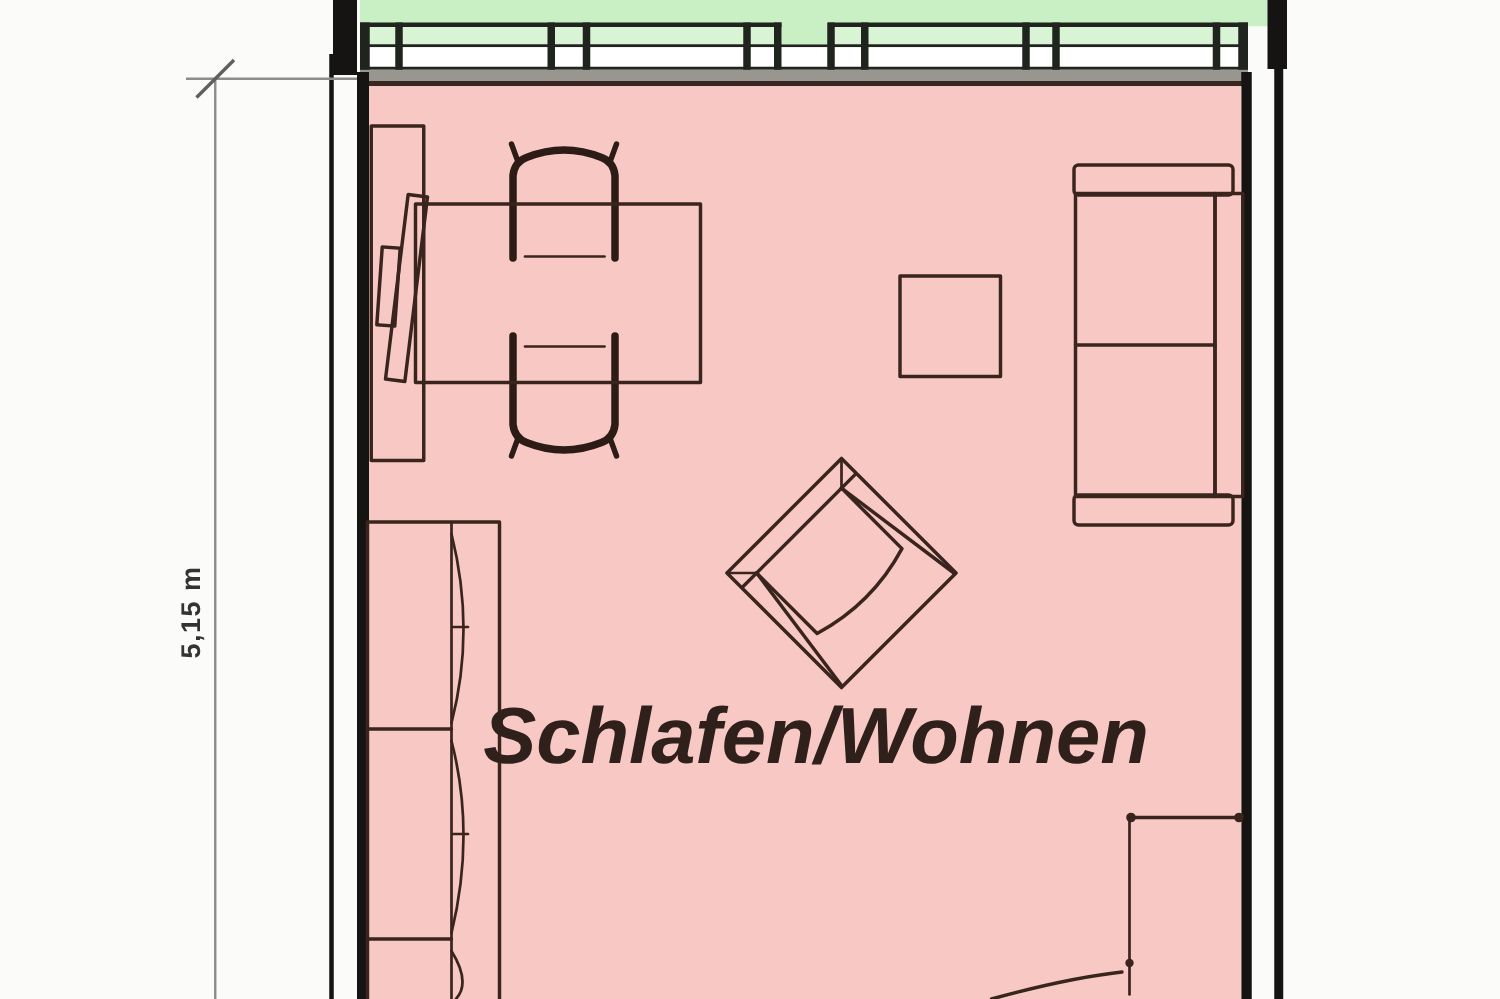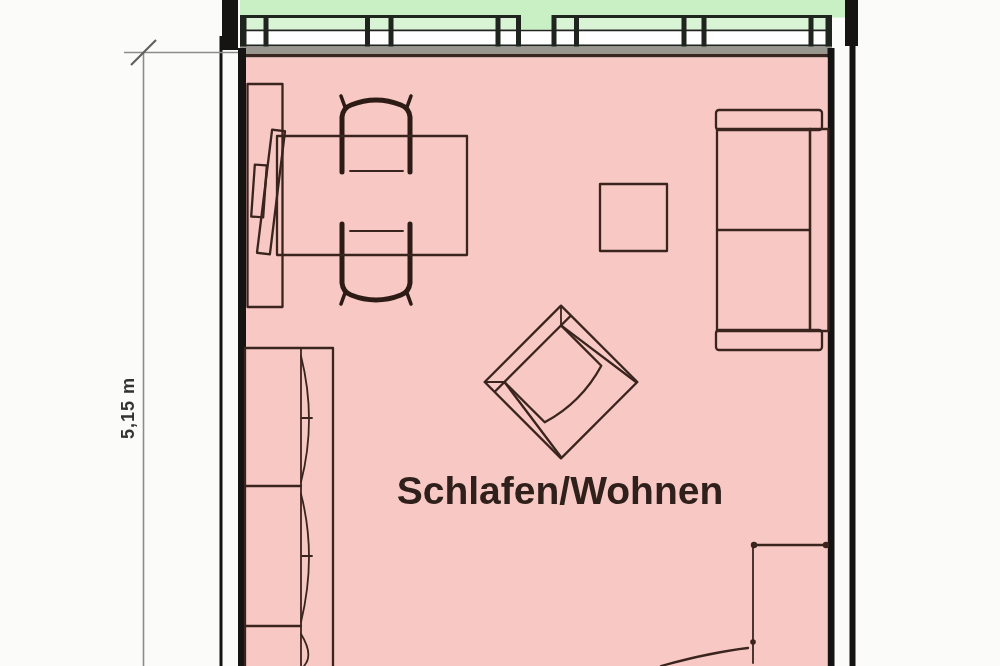--- a/index.html
+++ b/index.html
@@ -22,24 +22,24 @@
   .brown-fill     {fill:var(--line-brown,#3a2620);}
   .furn           {stroke:var(--furniture-line,#3a241e);fill:none;stroke-width:2.3;stroke-linecap:round;stroke-linejoin:round;}
   .furn-thick     {stroke:var(--chair-line,#2d1b16);fill:none;stroke-width:5;stroke-linecap:round;stroke-linejoin:round;}
   .furn-foot      {stroke:var(--chair-line,#2d1b16);fill:none;stroke-width:3.6;stroke-linecap:round;}
   .furn-thin      {stroke:var(--furniture-line,#3a241e);fill:none;stroke-width:1.8;stroke-linecap:round;}
   .furn-dot       {fill:var(--furniture-line,#3a241e);}
   .dim            {stroke:var(--dim-line,#8c8c8c);fill:none;stroke-width:1.6;}
   .dim-slash      {stroke:#5f5f5f;fill:none;stroke-width:2.2;}
 
   .room-label{
-    position:absolute;left:560px;top:491px;
+    position:absolute;left:544px;top:491px;
     transform:translate(-50%,-50%);
-    font-size:39px;font-weight:700;letter-spacing:0px;
-    color:var(--text-color,#30201b);white-space:nowrap;
+    font-size:53px;font-weight:700;letter-spacing:0px;
+    color:var(--text-color,#30201b);white-space:nowrap;font-style:italic;
   }
   .dim-label{
     position:absolute;left:128px;top:408px;
     transform:translate(-50%,-50%) rotate(-90deg);
     font-size:18px;font-weight:700;letter-spacing:1px;
     color:#333330;white-space:nowrap;
   }
 </style>
 </head>
 <body>

